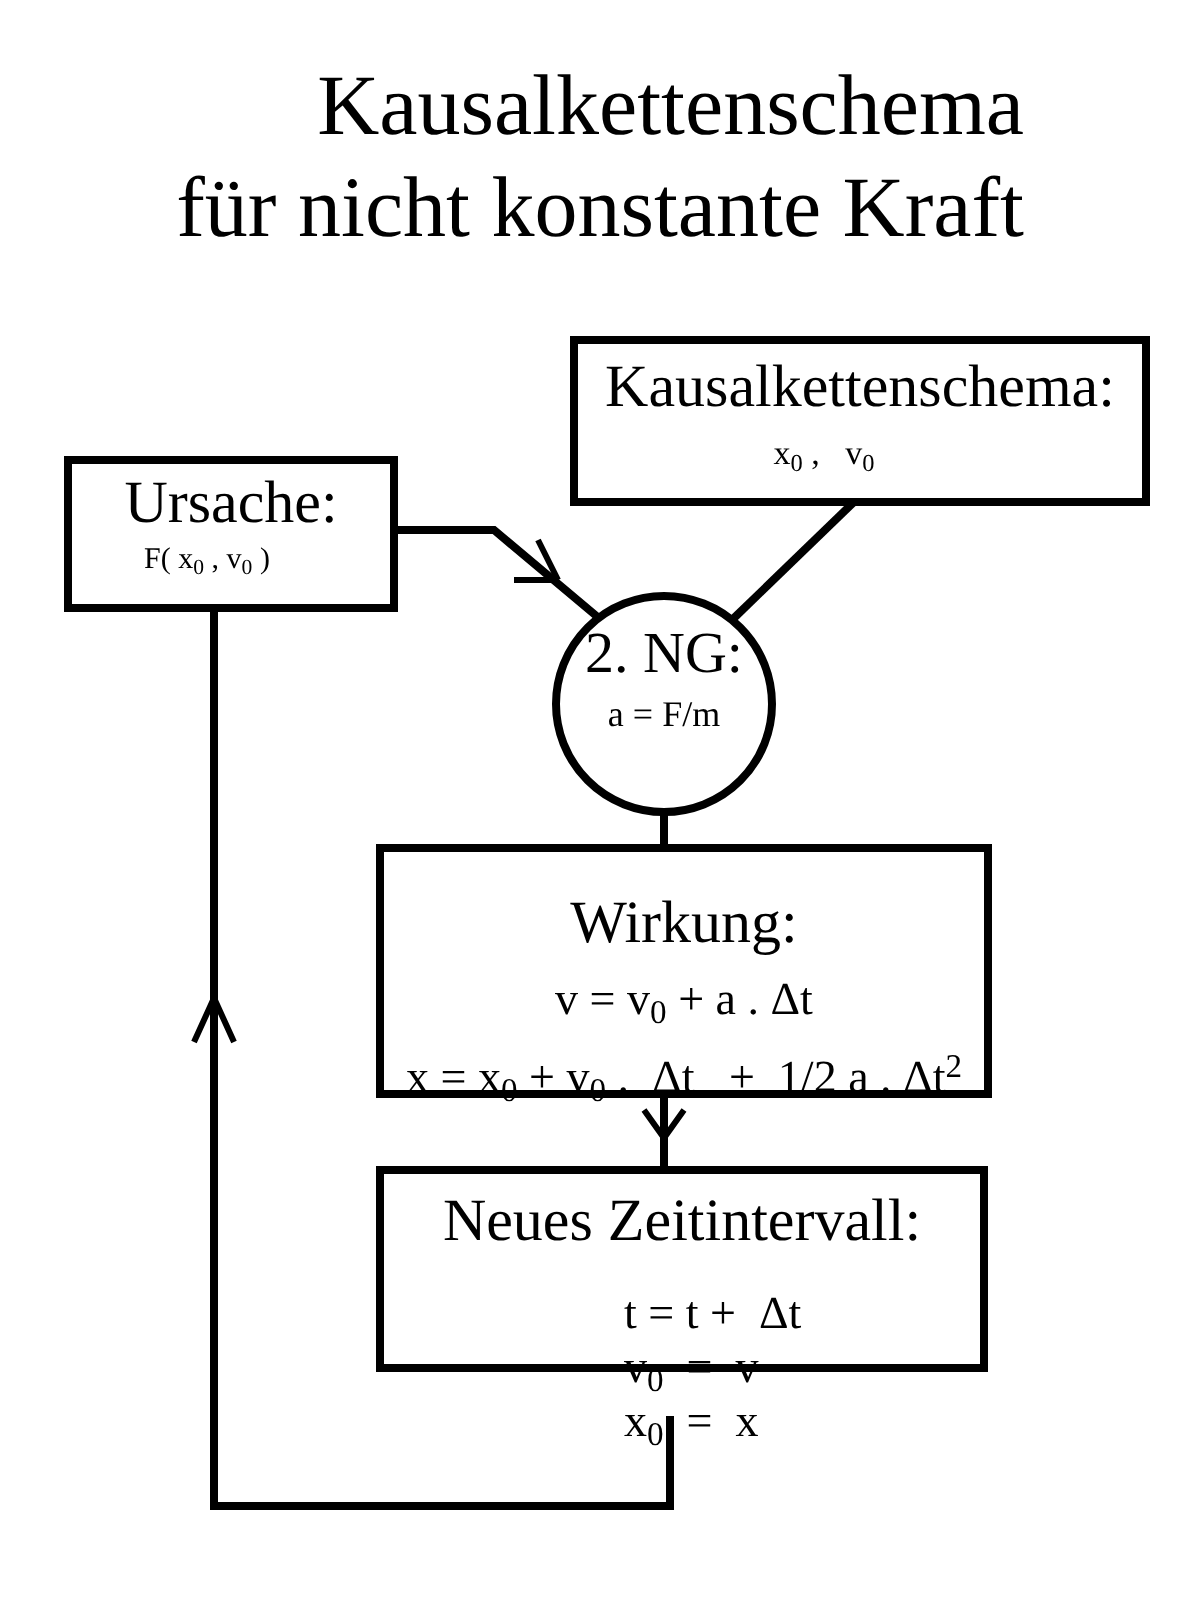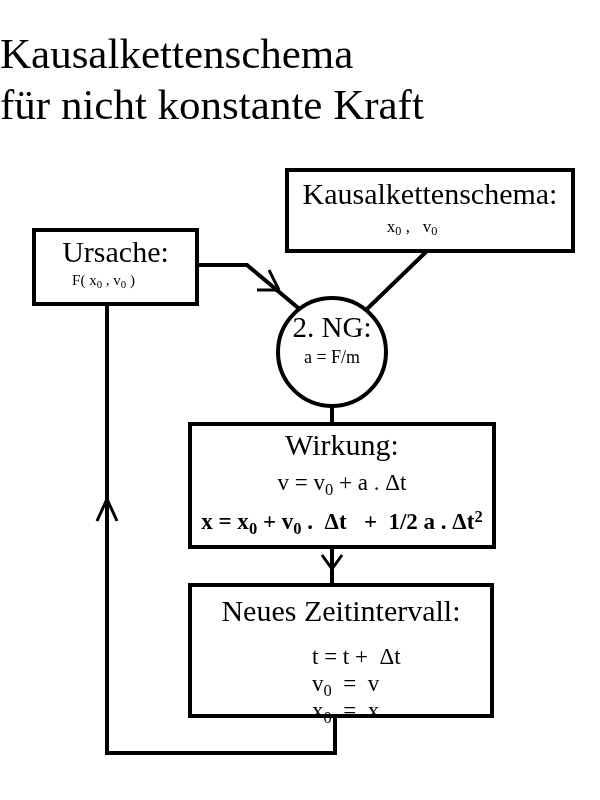--- a/index.html
+++ b/index.html
@@ -4,21 +4,21 @@
 <style>
   html,body{margin:0;padding:0;}
   body{
     width:600px;height:800px;background:#ffffff;overflow:hidden;
     font-family:"Liberation Serif","DejaVu Serif",serif;color:#000;
   }
   .stage{position:relative;width:600px;height:800px;background:#fff;}
   .wires{position:absolute;left:0;top:0;z-index:0;}
   .title{
     position:absolute;left:0;top:28px;width:512px;z-index:1;
-    text-align:left;font-size:43px;line-height:51px;white-space:nowrap;
+    text-align:right;font-size:43px;line-height:51px;white-space:nowrap;
   }
   .node{
     position:absolute;z-index:1;background:#fff;border:4px solid #000;
     box-sizing:border-box;text-align:center;
   }
   .node-label{font-size:30px;line-height:33px;}
   .formula{font-size:23px;white-space:pre;}
   sub{font-size:0.72em;vertical-align:-0.28em;line-height:0;}
   sup{font-size:0.72em;vertical-align:0.45em;line-height:0;}
 
@@ -28,25 +28,25 @@
   .ursache{left:32px;top:228px;width:167px;height:78px;padding-top:3px;}
   .ursache .formula{margin-top:4px;font-size:15px;padding-right:24px;}
 
   .ng{
     left:276px;top:296px;width:112px;height:112px;border-radius:50%;
     padding-top:11px;
   }
   .ng .node-label{font-size:29px;}
   .ng .formula{margin-top:3px;font-size:18px;font-family:Liberation Serif, serif;}
 
-  .wirkung{left:188px;top:422px;width:308px;height:127px;padding-top:2px;}
+  .wirkung{left:188px;top:422px;width:308px;height:127px;padding-top:19px;}
   .wirkung .formula-v{margin-top:9px;}
-  .wirkung .formula-x{margin-top:13px;font-weight:bold;}
+  .wirkung .formula-x{margin-top:13px;}
 
-  .neues{left:188px;top:583px;width:306px;height:135px;padding-top:7px;}
+  .neues{left:188px;top:583px;width:306px;height:103px;padding-top:7px;}
   .neues .lines{margin-top:16px;text-align:left;padding-left:120px;}
   .neues .formula{line-height:27px;}
 </style>
 </head>
 <body>
 
 <div class="stage">
 
   <svg class="wires" width="600" height="800" viewBox="0 0 600 800">
 

